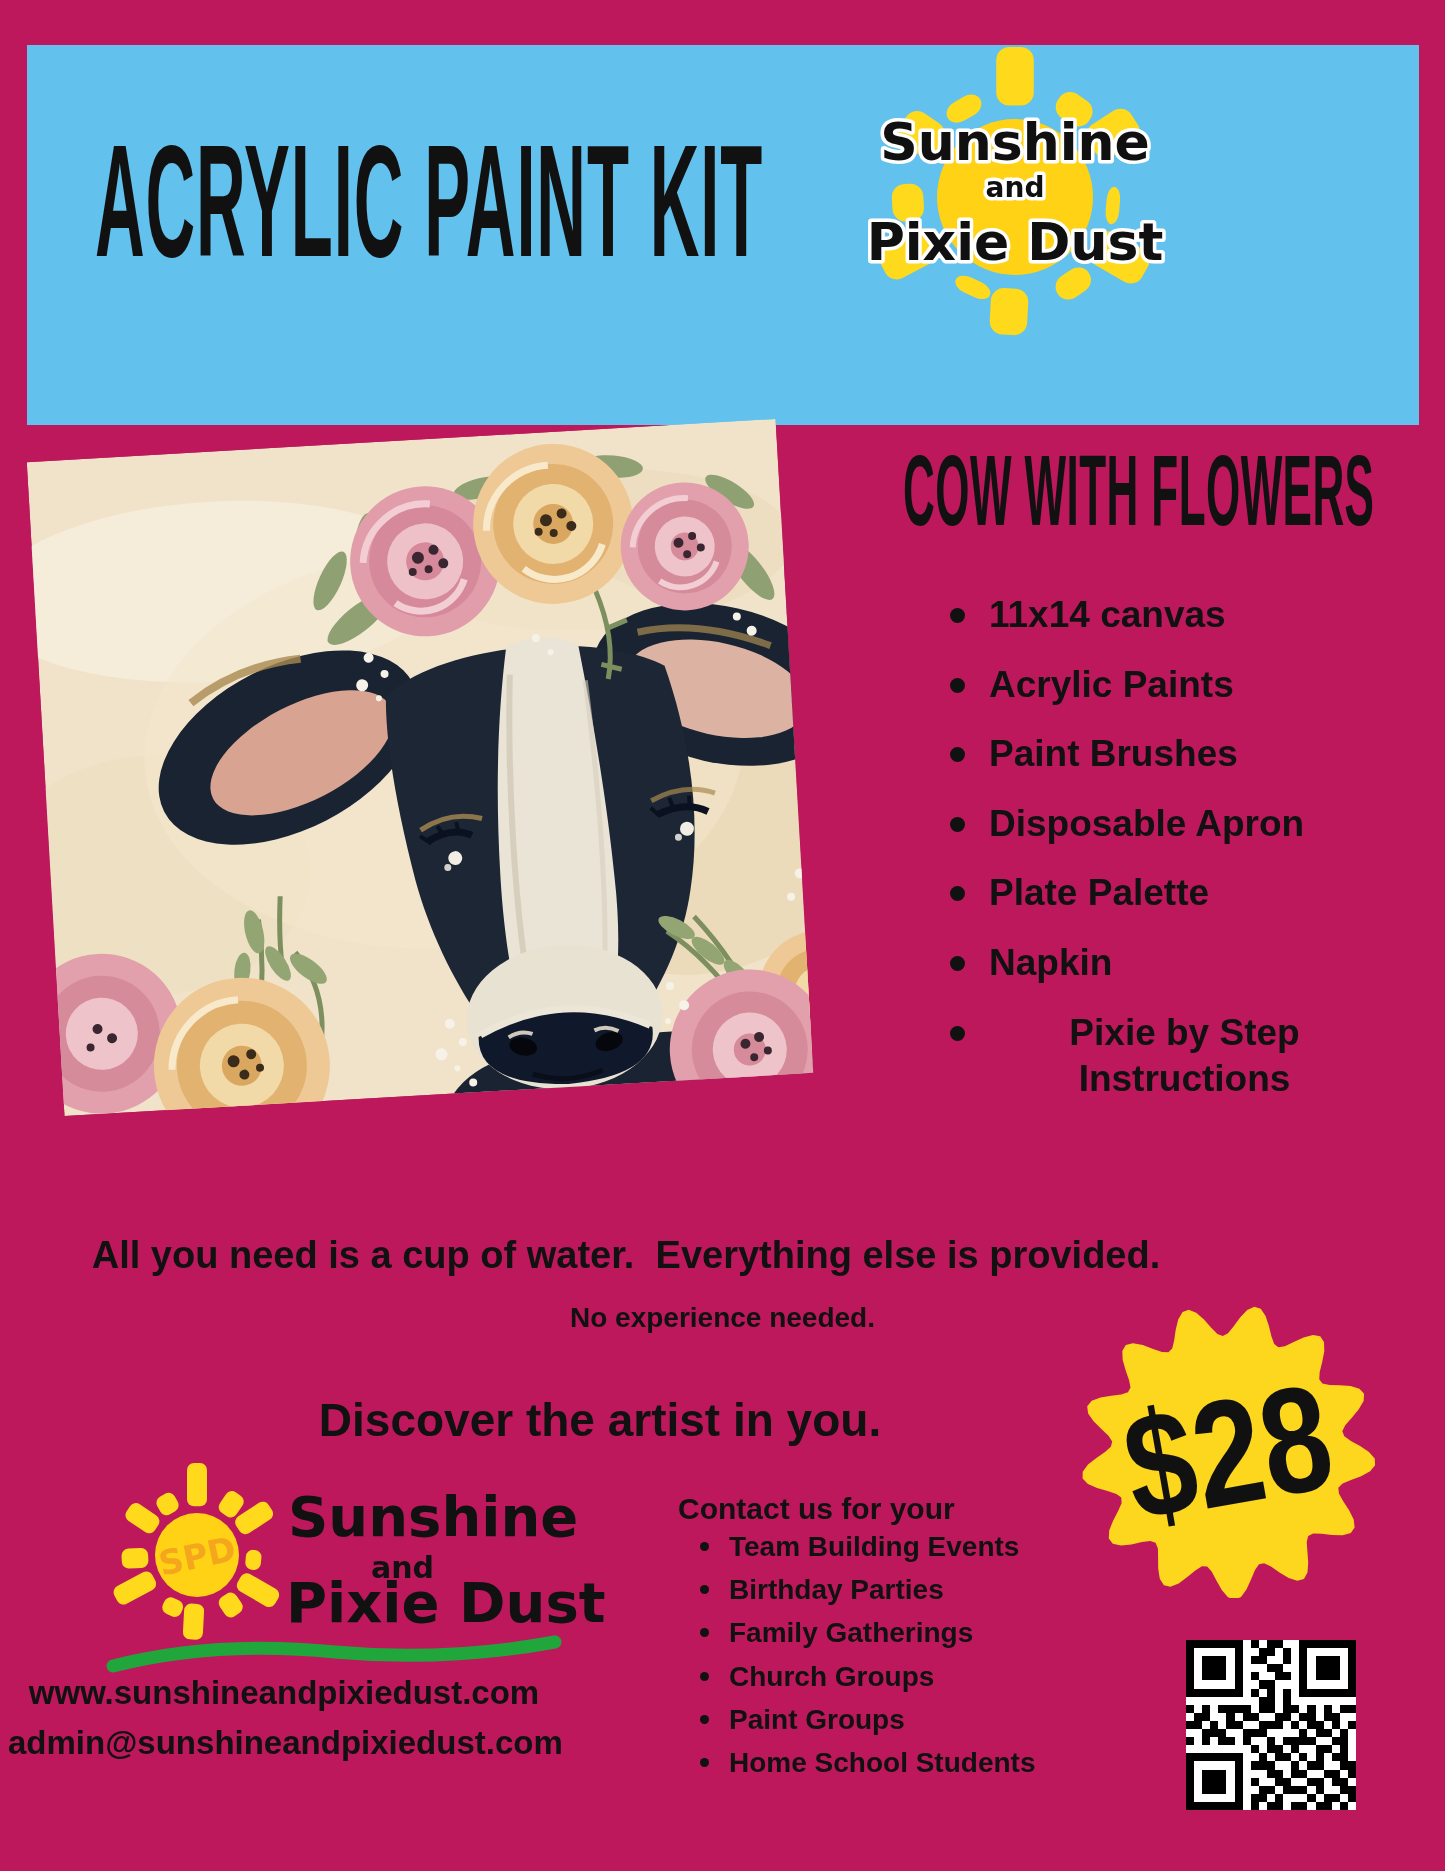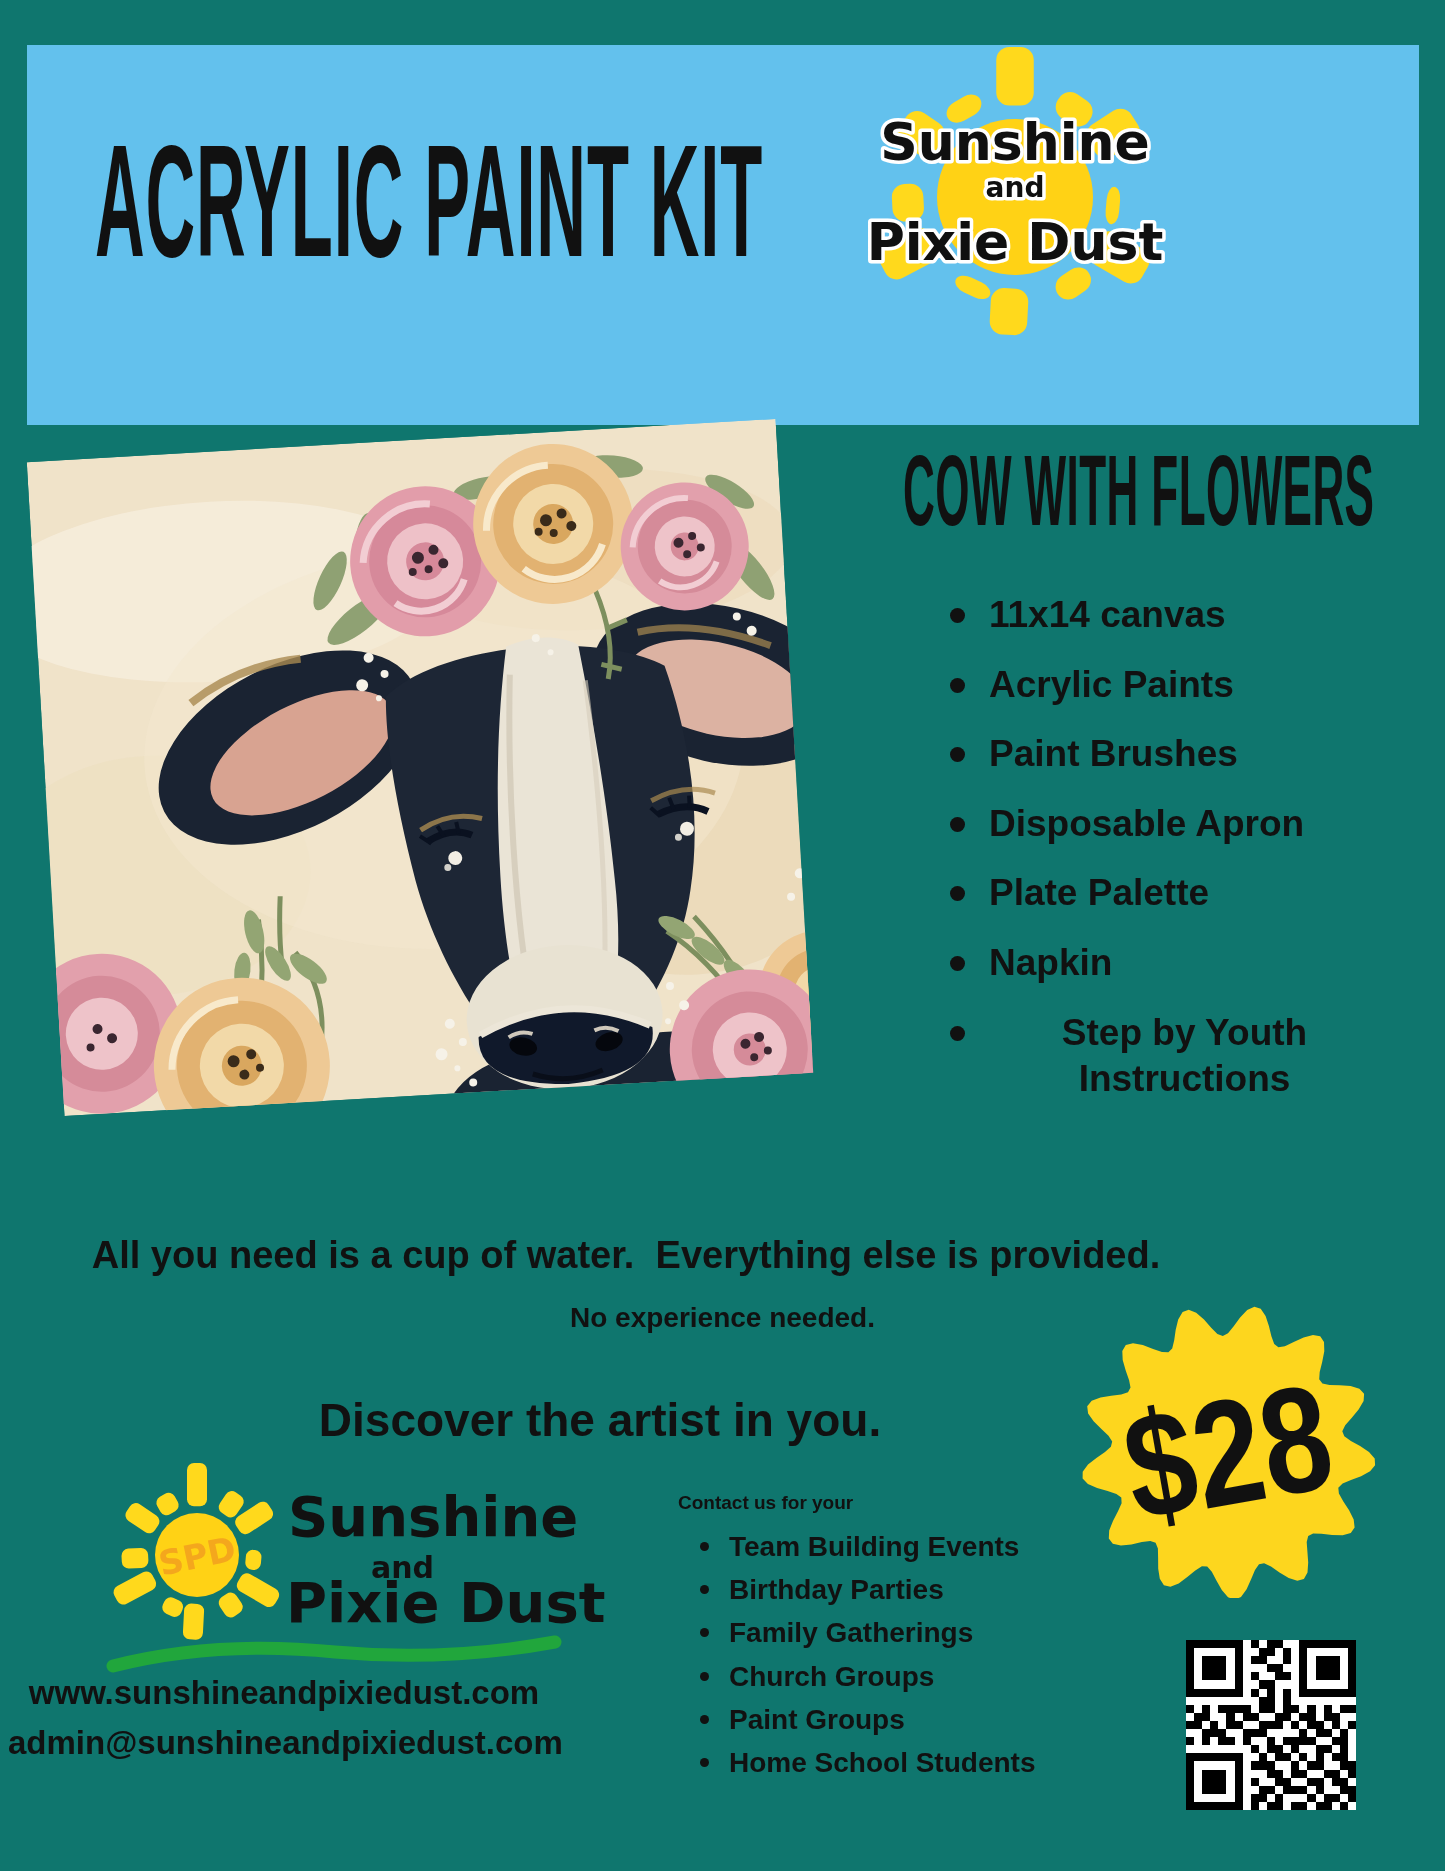--- a/index.html
+++ b/index.html
@@ -1,16 +1,16 @@
 <!DOCTYPE html>
 <html><head>
 <meta charset="utf-8">
 <style>
   html,body{margin:0;padding:0;background:#ffffff;}
-  .page{position:relative;width:1445px;height:1871px;background:#0f766e;overflow:hidden;
+  .page{position:relative;width:1445px;height:1871px;background:#be185d;overflow:hidden;
         font-family:"Liberation Sans",sans-serif;color:#111;}
   .abs{position:absolute;}
   
   .banner{left:27px;top:45px;width:1392px;height:380px;background:#63c1ed;}
   .big-title{left:95px;top:121px;font-size:160px;line-height:1;font-weight:700;
              white-space:nowrap;letter-spacing:2px;}
   .big-title .squeeze{display:inline-block;transform:scale(0.43,1);transform-origin:left top;}
   
   .product-title{left:903px;top:440px;font-size:100px;line-height:1;font-weight:700;
                  white-space:nowrap;letter-spacing:1px;}
@@ -23,21 +23,21 @@
   
   .info1{left:0;top:1234px;width:1252px;text-align:center;font-size:38px;font-weight:700;white-space:pre-wrap;}
   .info2{left:0;top:1302px;width:1445px;text-align:center;font-size:28px;font-weight:700;}
   .tagline{left:0;top:1393px;width:1200px;text-align:center;font-size:46px;font-weight:700;}
   
   .badge{left:1078px;top:1306px;width:300px;height:292px;display:flex;align-items:center;justify-content:center;}
   .badge svg{position:absolute;left:0;top:0;}
   .badge .amount{position:relative;font-size:150px;font-weight:700;line-height:1;
                  transform:rotate(-10deg) scaleX(0.82);}
   
-  .contact-heading{left:678px;top:1492px;font-size:19px;font-weight:700;}
+  .contact-heading{left:678px;top:1492px;font-size:30px;font-weight:700;}
   .contact-list{left:700px;top:1531px;width:360px;margin:0;padding:0;list-style:none;}
   .contact-list li{display:flex;gap:20px;font-size:28px;font-weight:700;line-height:1.15;margin:0 0 11px 0;}
   .contact-list .dot{flex:0 0 9px;width:9px;height:9px;border-radius:50%;background:#111;margin-top:11px;}
   
   .brand-name1{left:288px;top:1484px;font-size:56px;font-weight:700;font-family:"DejaVu Sans",sans-serif;}
   .brand-name2{left:371px;top:1550px;font-size:30px;font-weight:700;font-family:"DejaVu Sans",sans-serif;}
   .brand-name3{left:286px;top:1570px;font-size:56px;font-weight:700;font-family:"DejaVu Sans",sans-serif;}
   .addr{left:8px;top:1675px;width:552px;text-align:center;}
   .addr p{margin:0 0 13px 0;font-size:33px;font-weight:700;line-height:1.12;}
   .disclaimer{left:0;top:1881px;width:1164px;font-size:27px;font-weight:700;}
@@ -283,21 +283,21 @@
       <li>
       <span class="dot"></span>
       <span>Plate Palette</span>
     </li>
       <li>
       <span class="dot"></span>
       <span>Napkin</span>
     </li>
       <li>
       <span class="dot"></span>
-      <span>Step by Youth Instructions</span>
+      <span>Pixie by Step Instructions</span>
     </li>
     </ul>
 
   <div class="abs info1">All you need is a cup of water.  Everything else is provided.</div>
   <div class="abs info2">No experience needed.</div>
   <div class="abs tagline">Discover the artist in you.</div>
 
   <div class="abs badge">
     <svg width="300" height="292" viewBox="0 0 300 292">
       <polygon id="seal" points="291.0,146.0 296.7,152.6 297.1,159.2 292.1,165.2 283.1,170.2 273.0,174.1 264.6,177.6 260.3,181.8 260.9,187.6 265.2,195.2 271.1,204.3 275.7,213.6 276.6,221.6 272.8,227.1 264.7,229.3 254.1,229.0 243.5,227.7 235.1,227.4 230.2,229.9 228.7,236.1 229.4,245.5 230.2,256.4 229.5,266.4 225.9,273.0 219.3,274.8 210.7,272.1 201.5,266.5 193.0,260.6 186.1,257.2 181.0,258.3 177.0,264.1 173.1,273.3 168.6,283.3 163.0,290.9 156.6,293.8 150.0,291.2 143.8,283.9 138.4,274.4 133.8,265.7 129.2,260.5 123.9,260.2 117.3,264.4 109.3,271.1 100.7,277.5 92.4,280.7 85.9,279.2 81.8,272.7 80.2,262.7 80.1,251.8 79.9,242.5 77.6,236.7 72.3,234.9 63.9,236.1 53.4,238.4 42.9,239.5 34.8,237.8 30.8,232.6 31.2,224.4 35.1,214.7 40.1,205.1 43.6,197.3 43.3,191.6 38.4,187.9 29.6,185.1 19.1,182.1 9.9,178.0 4.6,172.4 4.7,165.7 10.0,158.6 18.4,151.9 27.0,146.0 32.9,140.7 34.2,135.6 30.5,129.8 23.4,123.0 15.6,115.3 10.1,107.4 9.2,100.3 13.7,94.8 22.5,91.5 33.2,89.8 43.2,88.5 50.0,86.2 52.5,81.6 51.1,74.2 47.7,64.4 44.7,54.0 44.3,45.0 47.8,39.1 55.0,37.3 64.8,39.1 75.1,42.9 84.0,46.0 90.4,46.3 94.2,42.4 96.2,34.3 97.7,23.7 100.2,13.4 104.6,6.1 110.7,3.8 118.2,6.7 126.0,13.6 133.2,21.7 139.4,28.0 144.8,30.1 150.0,27.2 155.7,20.2 162.1,11.4 169.2,4.0 176.4,0.7 182.7,2.8 187.6,9.9 190.9,20.0 193.4,30.3 196.2,38.0 200.4,41.3 206.9,40.2 215.7,36.1 225.6,31.5 235.0,29.0 242.2,30.3 246.0,36.1 246.3,45.3 244.2,56.0 241.7,65.9 241.2,73.2 244.4,77.4 251.5,79.0 261.7,79.3 272.6,80.0 281.4,82.7 286.1,87.8 285.6,95.1 280.6,103.5 273.6,111.9 267.2,119.2 264.3,125.2 266.3,130.2 272.9,134.9 282.1,140.1" fill="#fdd61e"></polygon>

